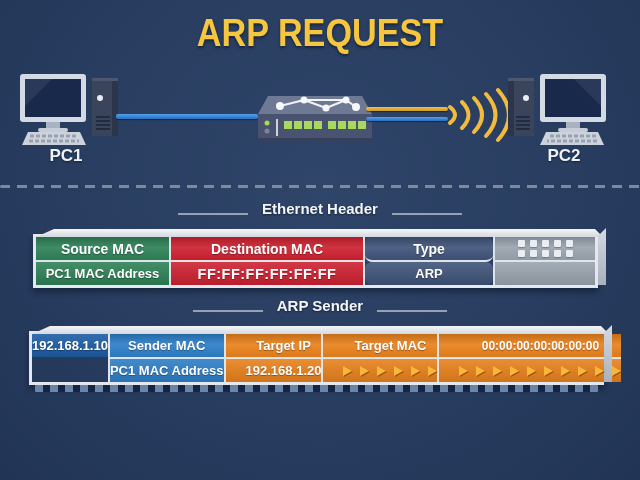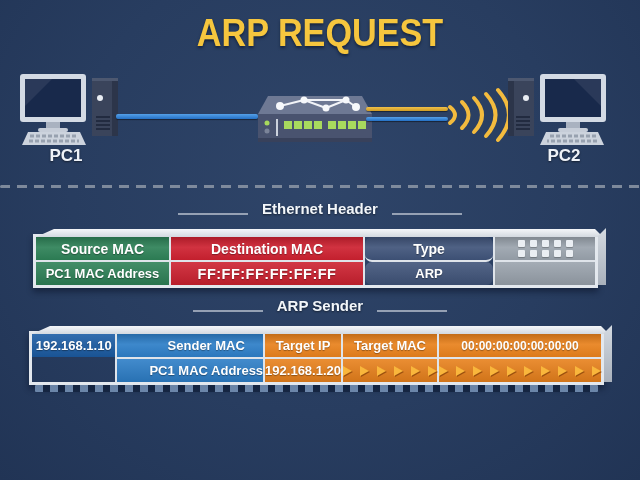--- a/index.html
+++ b/index.html
@@ -61,22 +61,22 @@
     color:#fff;font-weight:bold;white-space:nowrap;
     text-shadow:0 1px 1px rgba(0,0,0,.35);
     background-image:linear-gradient(rgba(255,255,255,.10),rgba(0,0,0,.10));
   }
   .t-cell.head{border-bottom:2px solid #dfe4ea;background-image:linear-gradient(rgba(0,0,0,.16),rgba(255,255,255,.08) 45%,rgba(0,0,0,.05));}
   .c-green{background-color:#2e8157;}
   .c-red{background-color:#cd2130;}
   .c-slate{background-color:#40547a;border-radius:7px;}
   .c-gray{background-color:#9aa3ad;}
   .c-blue1{background-color:#1c5da5;}
-  .c-blue2{background-color:#2d7ec7;padding-left:32px;}
-  .c-orange{background-color:#e8811c;}
+  .c-blue2{background-color:#2d7ec7;}
+  .c-orange{background-color:#e8811c;padding-left:20px;}
   .fs14{font-size:14px;} .fs13{font-size:13px;} .fs12{font-size:12px;}
   .ff-val{font-size:14.5px;letter-spacing:.5px;}
   
   .dots{display:grid;grid-template-columns:repeat(5,7px);grid-auto-rows:7px;gap:3px 5px;}
   .dots i{display:block;background:#eaeef3;border-radius:1px;box-shadow:0 1px 1px rgba(0,0,0,.25);}
   
   .arrows{display:flex;align-items:center;justify-content:center;gap:8px;}
   .tri{
     width:0;height:0;border-top:5.5px solid transparent;border-bottom:5.5px solid transparent;
     border-left:9px solid #f9b63c;filter:drop-shadow(1px 1px 0 rgba(140,70,10,.8));

